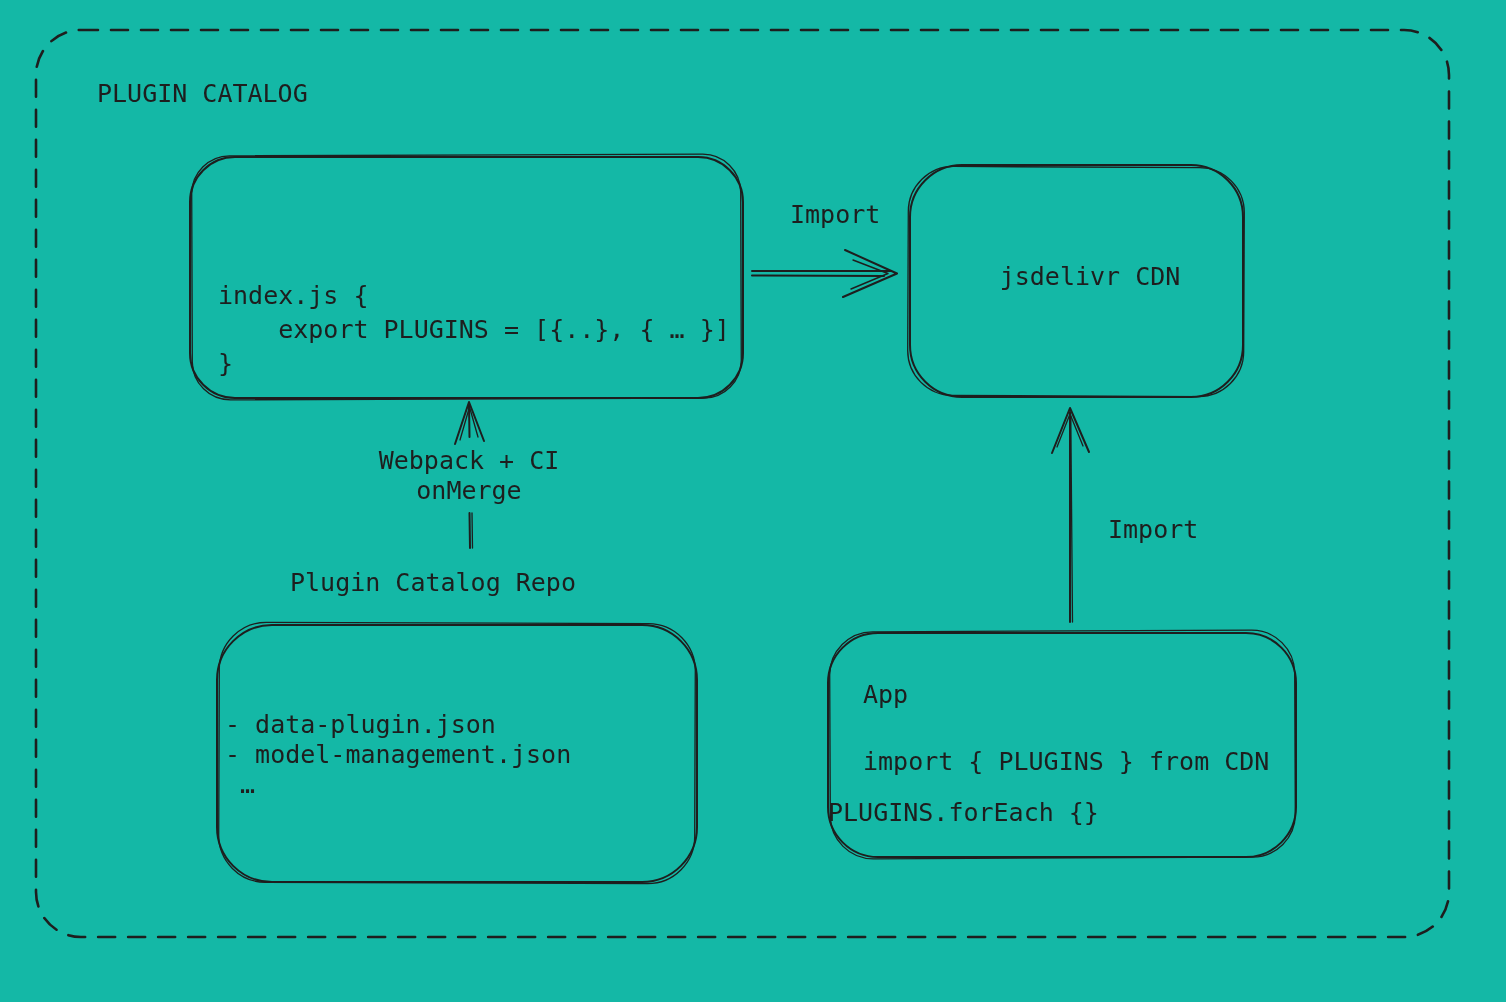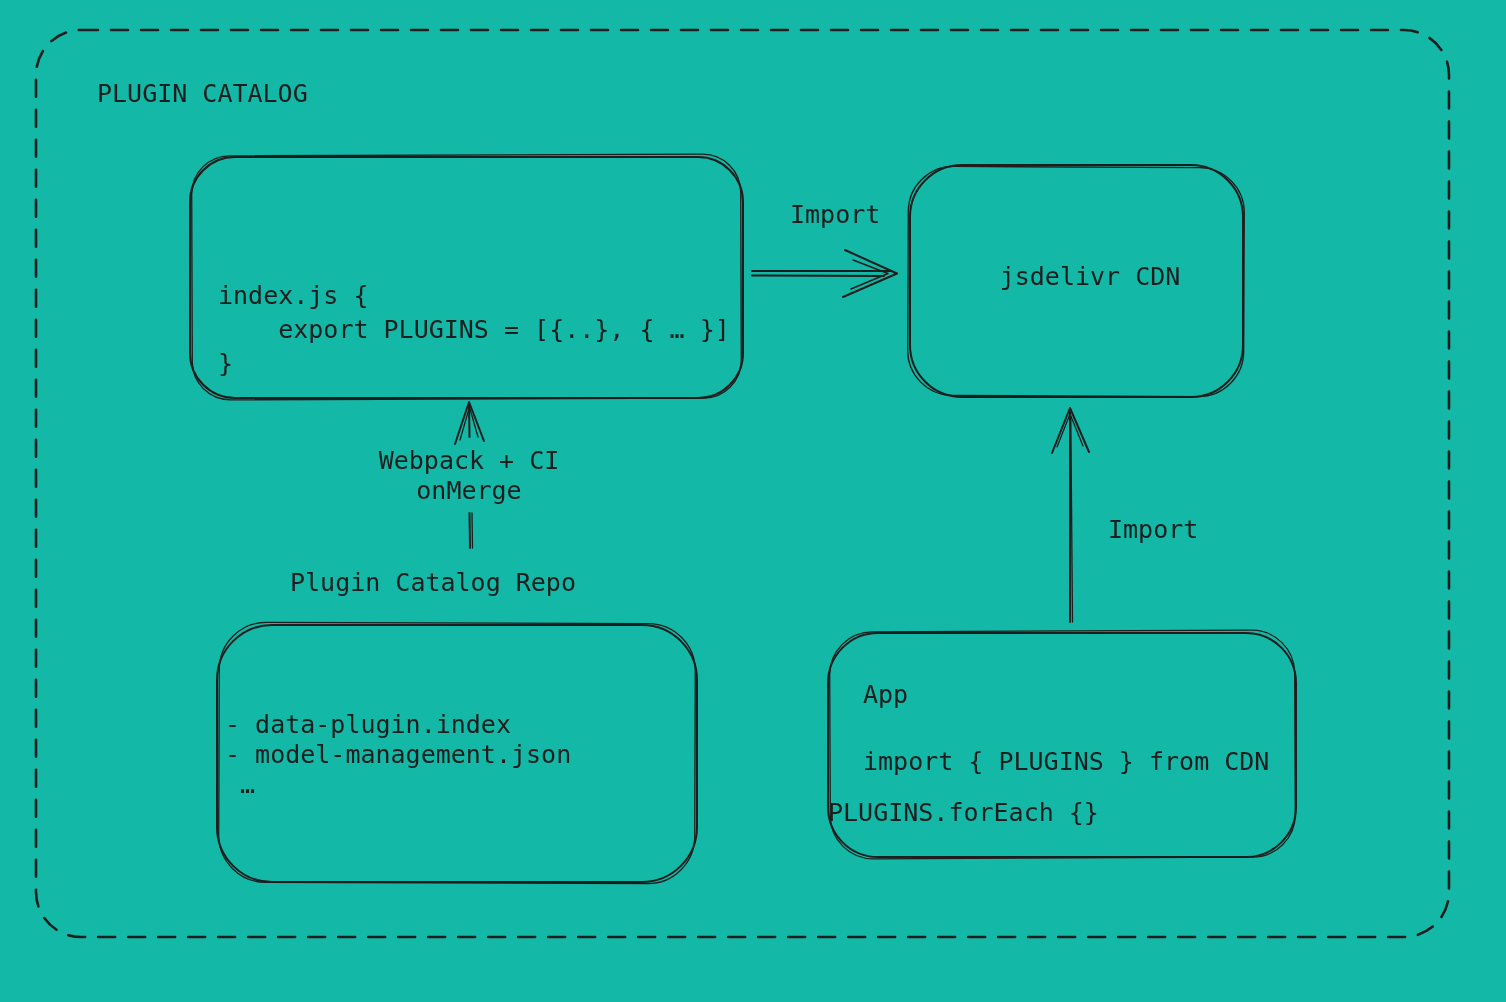--- a/index.html
+++ b/index.html
@@ -87,21 +87,21 @@
 
   <div class="txt" style="left:790px; top:199px;">Import</div>
 
   <div class="txt center" style="left:910px; top:261px; width:360px;">jsdelivr CDN</div>
 
   <div class="txt center lh30" style="left:319px; top:446px; width:300px;">Webpack + CI
 onMerge</div>
 
   <div class="txt" style="left:290px; top:567px;">Plugin Catalog Repo</div>
 
-  <div class="txt lh30" style="left:225px; top:710px;">- data-plugin.index
+  <div class="txt lh30" style="left:225px; top:710px;">- data-plugin.json
 - model-management.json
  …</div>
 
   <div class="txt" style="left:863px; top:679px;">App</div>
 
   <div class="txt" style="left:863px; top:746px;">import { PLUGINS } from CDN</div>
 
   <div class="txt" style="left:828px; top:797px;">PLUGINS.forEach {}</div>
 
   <div class="txt" style="left:1108px; top:514px;">Import</div>

